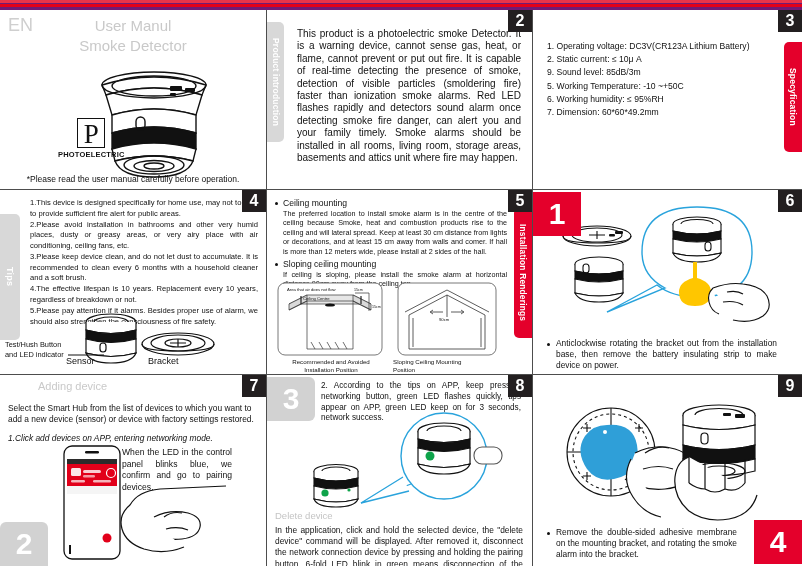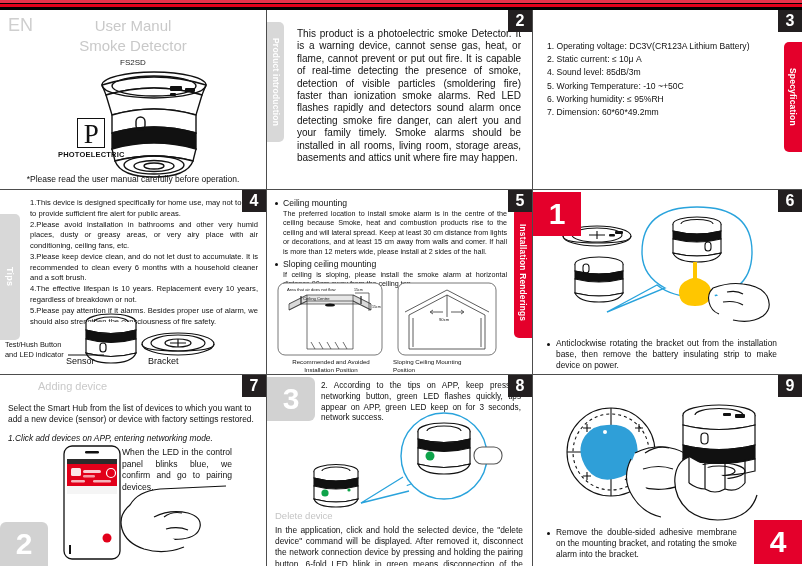--- a/index.html
+++ b/index.html
@@ -3,21 +3,21 @@
 <meta charset="utf-8">
 <style>
   * { box-sizing: border-box; margin: 0; padding: 0; }
   body {
     width: 802px; height: 566px;
     font-family: "Liberation Sans", sans-serif;
     background: #ffffff;
     overflow: hidden;
     position: relative;
   }
-  .page { position: relative; width: 802px; height: 566px; background: #000000; }
+  .page { position: relative; width: 802px; height: 566px; background: #701a75; }
 
   
   .topband { position: absolute; left: 0; top: 0; width: 802px; height: 10px; }
   .topband .l1 { position: absolute; left: 0; top: 0; width: 100%; height: 3px; background: #e8334a; }
   .topband .l2 { position: absolute; left: 0; top: 4px; width: 100%; height: 3px; background: #e2001a; }
 
   
   .grid {
     position: absolute; left: 0; top: 10px;
     width: 802px; height: 556px;
@@ -176,21 +176,20 @@
   </div>
 
   <div class="grid">
 
     <div class="panel b-r b-b">
       <div class="en-label">EN</div>
       <div class="title1">
         <div>User Manul</div>
         <div>Smoke Detector</div>
       </div>
-      <div class="model">FS2SD</div>
 
       <svg width="140" height="118" viewBox="0 0 140 118" style="position:absolute;left:84px;top:55px;">
         <g fill="none" stroke="#111" stroke-width="1.4">
           <path d="M18 20 q52 -16 104 0 l-4 10 q-48 -14 -96 0 z" fill="#fff"></path>
           <path d="M22 30 q48 -14 96 0 l-6 20 q-42 -12 -84 0 z" fill="#fff"></path>
           <path d="M28 50 q42 -12 84 0 l0 18 q-42 -12 -84 0 z" fill="#fff"></path>
           <path d="M28 68 q42 -12 84 0 l0 16 q-42 -12 -84 0 z" fill="#111"></path>
           <path d="M28 84 q42 -12 84 0 l-3 12 q-39 -10 -78 0 z" fill="#fff"></path>
           <path d="M31 96 q39 -10 78 0 q-6 16 -39 16 q-33 0 -39 -16 z" fill="#fff"></path>
           <ellipse cx="70" cy="100" rx="30" ry="9"></ellipse>
@@ -220,21 +219,21 @@
       <div class="vtab grey" style="left:0;top:12px;width:17px;height:120px;font-size:8.5px;">Product introduction</div>
       <div class="ptext" style="left:30px;top:18px;width:224px;">This product is a photoelectric smoke Detector. It is a warning device, cannot sense gas, heat, or flame, cannot prevent or put out fire. It is capable of real-time detecting the presence of smoke, detection of visible particles (smoldering fire) faster than ionization smoke alarms. Red LED flashes rapidly and detectors sound alarm once detecting smoke fire danger, can alert you and your family timely. Smoke alarms should be installed in all rooms, living room, storage areas, basements and attics unit where fire may happen.</div>
     </div>
 
     <div class="panel b-b">
       <div class="pgnum">3</div>
       <div class="vtab red" style="right:0;top:32px;width:18px;height:110px;font-size:8.5px;">Specyfication</div>
       <div class="spec">
         <div>1. Operating voltage: DC3V(CR123A Lithium Battery)</div>
         <div>2. Static current: ≤ 10μ A</div>
-        <div>4. Sound level: 85dB/3m</div>
+        <div>9. Sound level: 85dB/3m</div>
         <div>5. Working Temperature: -10 ~+50C</div>
         <div>6. Working humidity: ≤ 95%RH</div>
         <div>7. Dimension: 60*60*49.2mm</div>
       </div>
     </div>
 
     <div class="panel b-r b-b">
       <div class="pgnum">4</div>
       <div class="vtab grey" style="left:0;top:24px;width:20px;height:126px;font-size:9px;">Tips</div>
 

